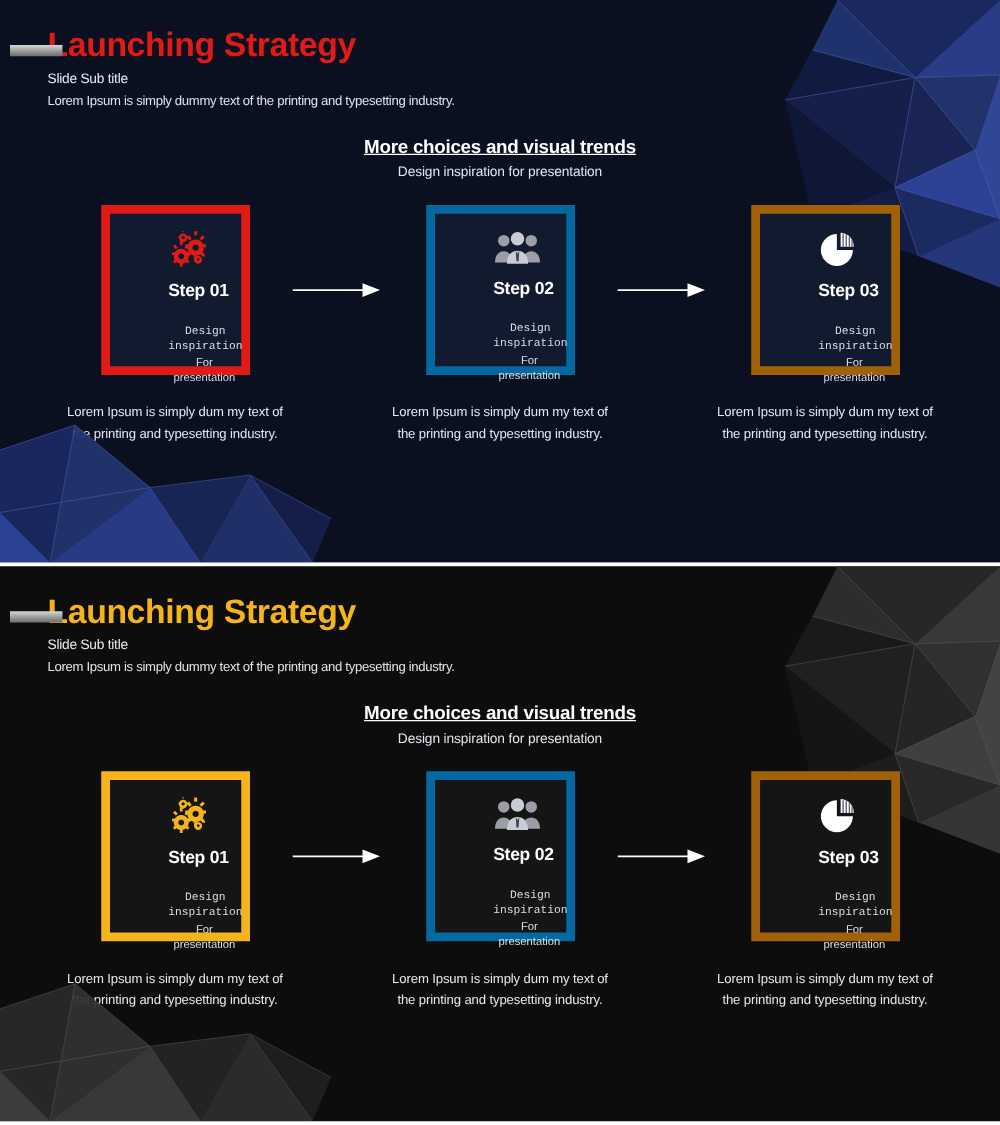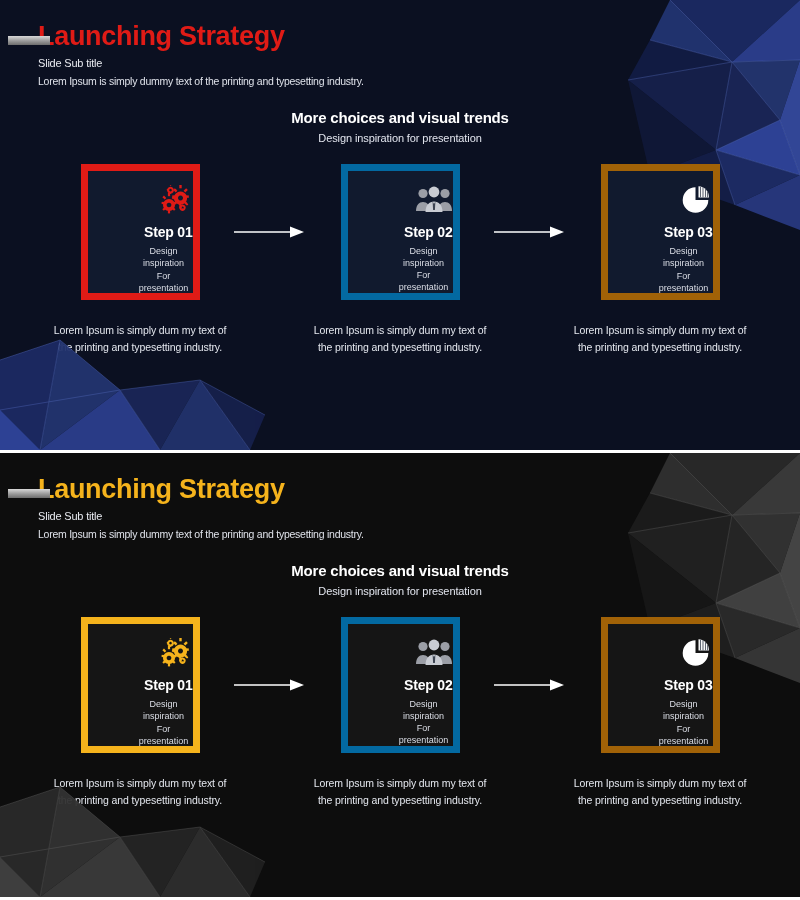--- a/index.html
+++ b/index.html
@@ -44,60 +44,60 @@
   .slide-subtitle{
     margin-top:7px; font-size:11px; font-weight:normal; color:#e8eaf0; letter-spacing:-0.2px;
   }
   .slide-desc{
     margin-top:6px; font-size:10.5px; color:#dfe2ea; letter-spacing:-0.25px;
   }
 
   
   .section{ text-align:center; margin-top:22px; }
   .section-title{
-    font-size:15px; font-weight:bold; color:#ffffff; letter-spacing:-0.2px;
+    font-size:15px; font-weight:bold; color:#ffffff; letter-spacing:-0.2px;text-decoration:underline;
   }
   .section-sub{
     margin-top:6px; font-size:11px; color:#e2e5ee; letter-spacing:-0.1px;
   }
 
   
   .steps{
     margin-top:20px;
     display:flex;
     justify-content:center;
     align-items:flex-start;
     gap:0;
     position:relative;
   }
   .step-col{ width:185px; display:flex; flex-direction:column; align-items:center; }
 
   .step-box{
     width:119px; height:136px;
-    display:flex; flex-direction:column; align-items:flex-end; justify-content:flex-start;
+    display:flex; flex-direction:column; align-items:flex-start; justify-content:flex-start;
     padding-top:14px;
     position:relative;
     padding-left:47px;
   }
   .dark-blue .step-box{ background:#111a2e; }
   .dark-black .step-box{ background:#151515; }
 
   .step-box.accent-red{ border:7px solid #e01b16; }
   .step-box.accent-amber{ border:7px solid #f5b31c; }
   .step-box.accent-gray{ border:7px solid #0369a1; }
   .step-box.accent-silver{ border:7px solid #a16207; }
 
   .step-icon{ height:34px; display:flex; align-items:center; justify-content:center; }
   .step-name{
     margin-top:9px; font-size:14px; font-weight:bold; color:#ffffff; letter-spacing:-0.2px;
   }
   .step-line1, .step-line2{
     font-size:9px; color:#dcdfe7; line-height:1.35; text-align:center;
   }
-  .step-line1{ margin-top:5px; }
+  .step-line1{ margin-top:19px;font-family:Liberation Mono, monospace; }
 
   .connector{
     width:75px; height:136px;
     display:flex; align-items:center; justify-content:center;
     flex:0 0 75px;
   }
   .arrow{ display:block; }
 
   .step-caption{
     margin-top:22px;

